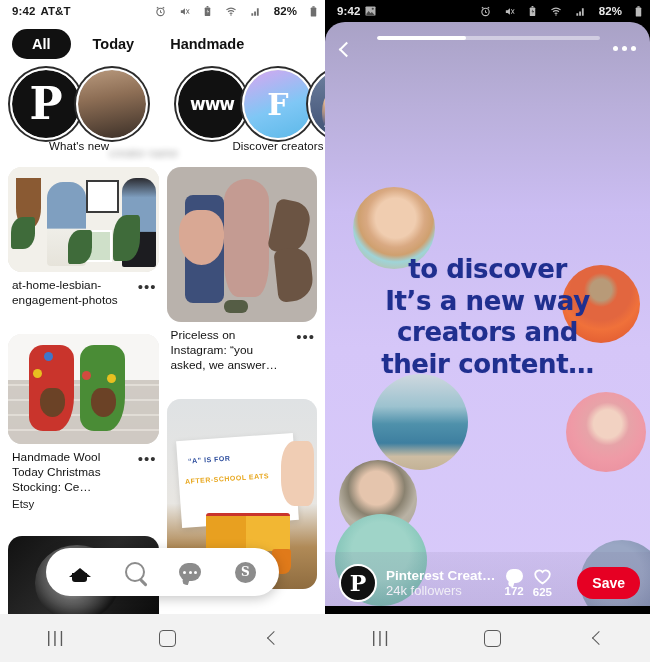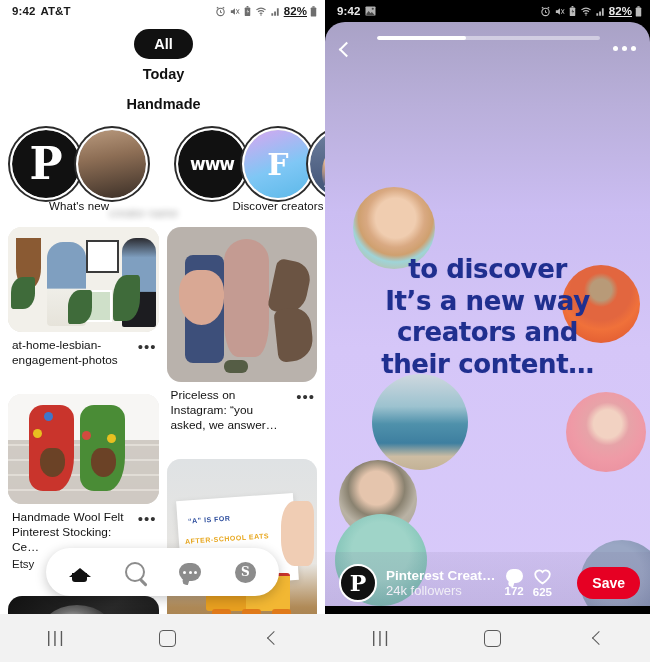--- a/index.html
+++ b/index.html
@@ -15,26 +15,26 @@
 
   
   .statusbar {
     height:22px; display:flex; align-items:center;
     padding:0 8px 0 12px; font-size:11.5px; font-weight:700;
     letter-spacing:.1px; position:relative; z-index:40;
   }
   .statusbar.light { background:#fff; color:#1a1a1a; }
   .statusbar.dark  { background:#000; color:#e9e9e9; }
   .sb-left { display:flex; align-items:center; gap:5px; }
-  .sb-right { margin-left:auto; display:flex; align-items:center; gap:3px;text-decoration:underline; }
+  .sb-right { margin-left:auto; display:flex; align-items:center; gap:13px; }
   .sb-ico { display:inline-flex; align-items:center; justify-content:center; opacity:.85; }
   .sb-batt { font-size:11.5px; font-weight:700; }
 
   
-  .tabs { display:flex; align-items:center; gap:0; padding:7px 10px 9px 12px;flex-direction:column; }
+  .tabs { display:flex; align-items:center; gap:8px; padding:7px 10px 9px 12px; }
   .tab {
     font-size:14.5px; font-weight:700; color:#111;
     padding:7px 14px; border-radius:19px; white-space:nowrap;
   }
   .tab.active { background:#111; color:#fff; padding:7px 20px; }
 
   
   .stories { display:flex; padding:0 10px; gap:4px; }
   .av {
     width:72px; height:72px; border-radius:50%;
@@ -401,21 +401,21 @@
                 <div class="ball" style="left:34%;top:8%;background:#3f76c9"></div>
               </div>
               <div class="sock green">
                   <div class="deer"></div>
                 <div class="ball" style="left:4%;top:30%;background:#d14b3f"></div>
                 <div class="ball" style="left:60%;top:34%;background:#e8c020"></div>
               </div>
             </div>
           </div>
           <div class="pin-meta">
-            <div class="pin-title">Handmade Wool Felt Pinterest Stocking: Ce…</div>
+            <div class="pin-title">Handmade Wool Today Christmas Stocking: Ce…</div>
             <div class="dots">•••</div>
           </div>
           <div class="pin-sub">Etsy</div>
         </div>
 
         <div class="pin">
           <div class="pin-img" style="height:108px">
             <div class="art art-dark">
               <div class="face"></div>
               <div class="quote">I don't trust easily, so when I tell you</div>

